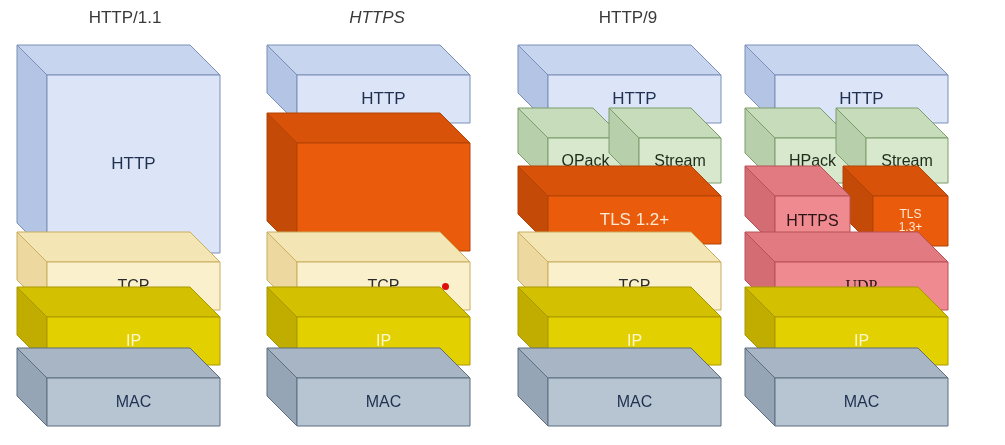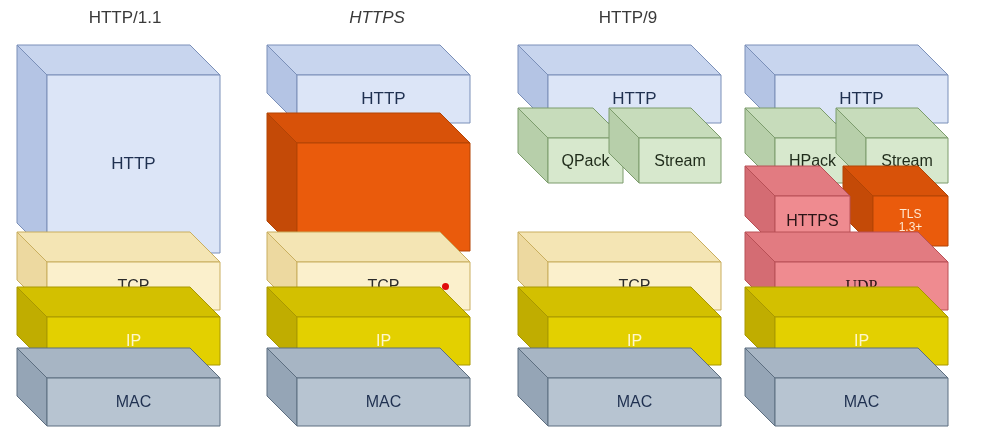--- a/index.html
+++ b/index.html
@@ -136,20 +136,28 @@
       <div class="lbl" style="left: 30px; top: 30px; width: 75px; height: 45px; font-size: 16px; color: rgb(31, 43, 26);">QPack</div>
     </div>
     <div class="box" style="left: 609px; top: 108px; width: 112px; height: 75px; z-index: 3;">
       <svg width="112" height="75" viewBox="0 0 112 75">
         <polygon points="0,0 82,0 112,30 30,30" fill="#c7dcbb" stroke="#7c9c6c" stroke-width="1" stroke-linejoin="round"></polygon>
         <polygon points="0,0 30,30 30,75 0,45" fill="#b7cfaa" stroke="#7c9c6c" stroke-width="1" stroke-linejoin="round"></polygon>
         <polygon points="30,30 112,30 112,75 30,75" fill="#d7e8cd" stroke="#7c9c6c" stroke-width="1" stroke-linejoin="round"></polygon>
       </svg>
       <div class="lbl" style="left: 30px; top: 30px; width: 82px; height: 45px; font-size: 16px; color: rgb(31, 43, 26);">Stream</div>
     </div>
+    <div class="box" style="left: 518px; top: 166px; width: 203px; height: 78px; z-index: 4;">
+      <svg width="203" height="78" viewBox="0 0 203 78">
+        <polygon points="0,0 173,0 203,30 30,30" fill="#d85209" stroke="#b34405" stroke-width="1" stroke-linejoin="round"></polygon>
+        <polygon points="0,0 30,30 30,78 0,48" fill="#c44a07" stroke="#b34405" stroke-width="1" stroke-linejoin="round"></polygon>
+        <polygon points="30,30 203,30 203,78 30,78" fill="#ea5b0c" stroke="#b34405" stroke-width="1" stroke-linejoin="round"></polygon>
+      </svg>
+      <div class="lbl" style="left: 30px; top: 30px; width: 173px; height: 48px; font-size: 17px; color: rgb(255, 233, 210);">TLS 1.2+</div>
+    </div>
     <div class="box" style="left: 518px; top: 232px; width: 203px; height: 78px; z-index: 5;">
       <svg width="203" height="78" viewBox="0 0 203 78">
         <polygon points="0,0 173,0 203,30 30,30" fill="#f4e5b4" stroke="#c9ae5e" stroke-width="1" stroke-linejoin="round"></polygon>
         <polygon points="0,0 30,30 30,78 0,48" fill="#edd9a0" stroke="#c9ae5e" stroke-width="1" stroke-linejoin="round"></polygon>
         <polygon points="30,30 203,30 203,78 30,78" fill="#fbf0cc" stroke="#c9ae5e" stroke-width="1" stroke-linejoin="round"></polygon>
       </svg>
       <div class="lbl" style="left: 30px; top: 30px; width: 173px; height: 48px; font-size: 16px; color: rgb(43, 43, 43);">TCP</div>
     </div>
     <div class="box" style="left: 518px; top: 287px; width: 203px; height: 78px; z-index: 6;">
       <svg width="203" height="78" viewBox="0 0 203 78">

